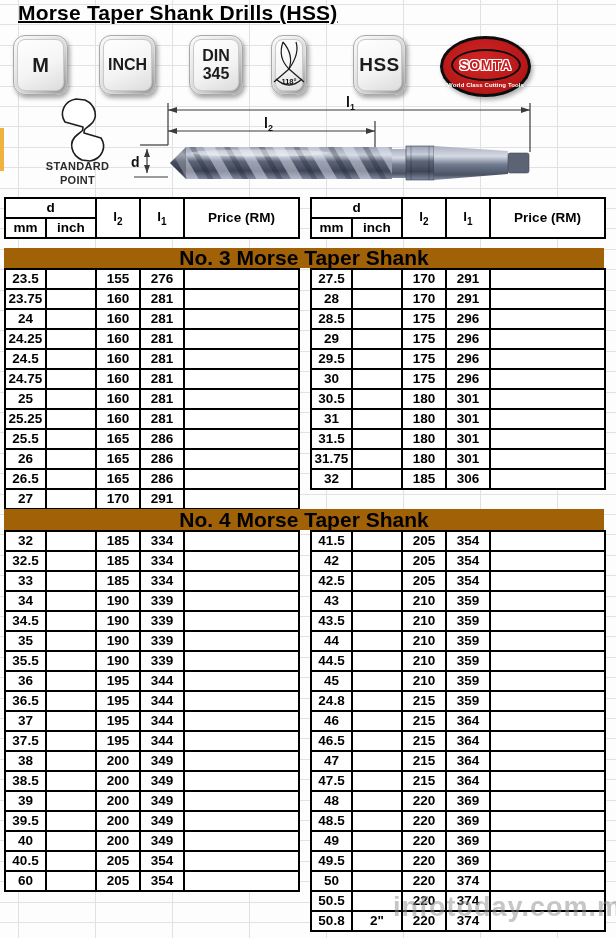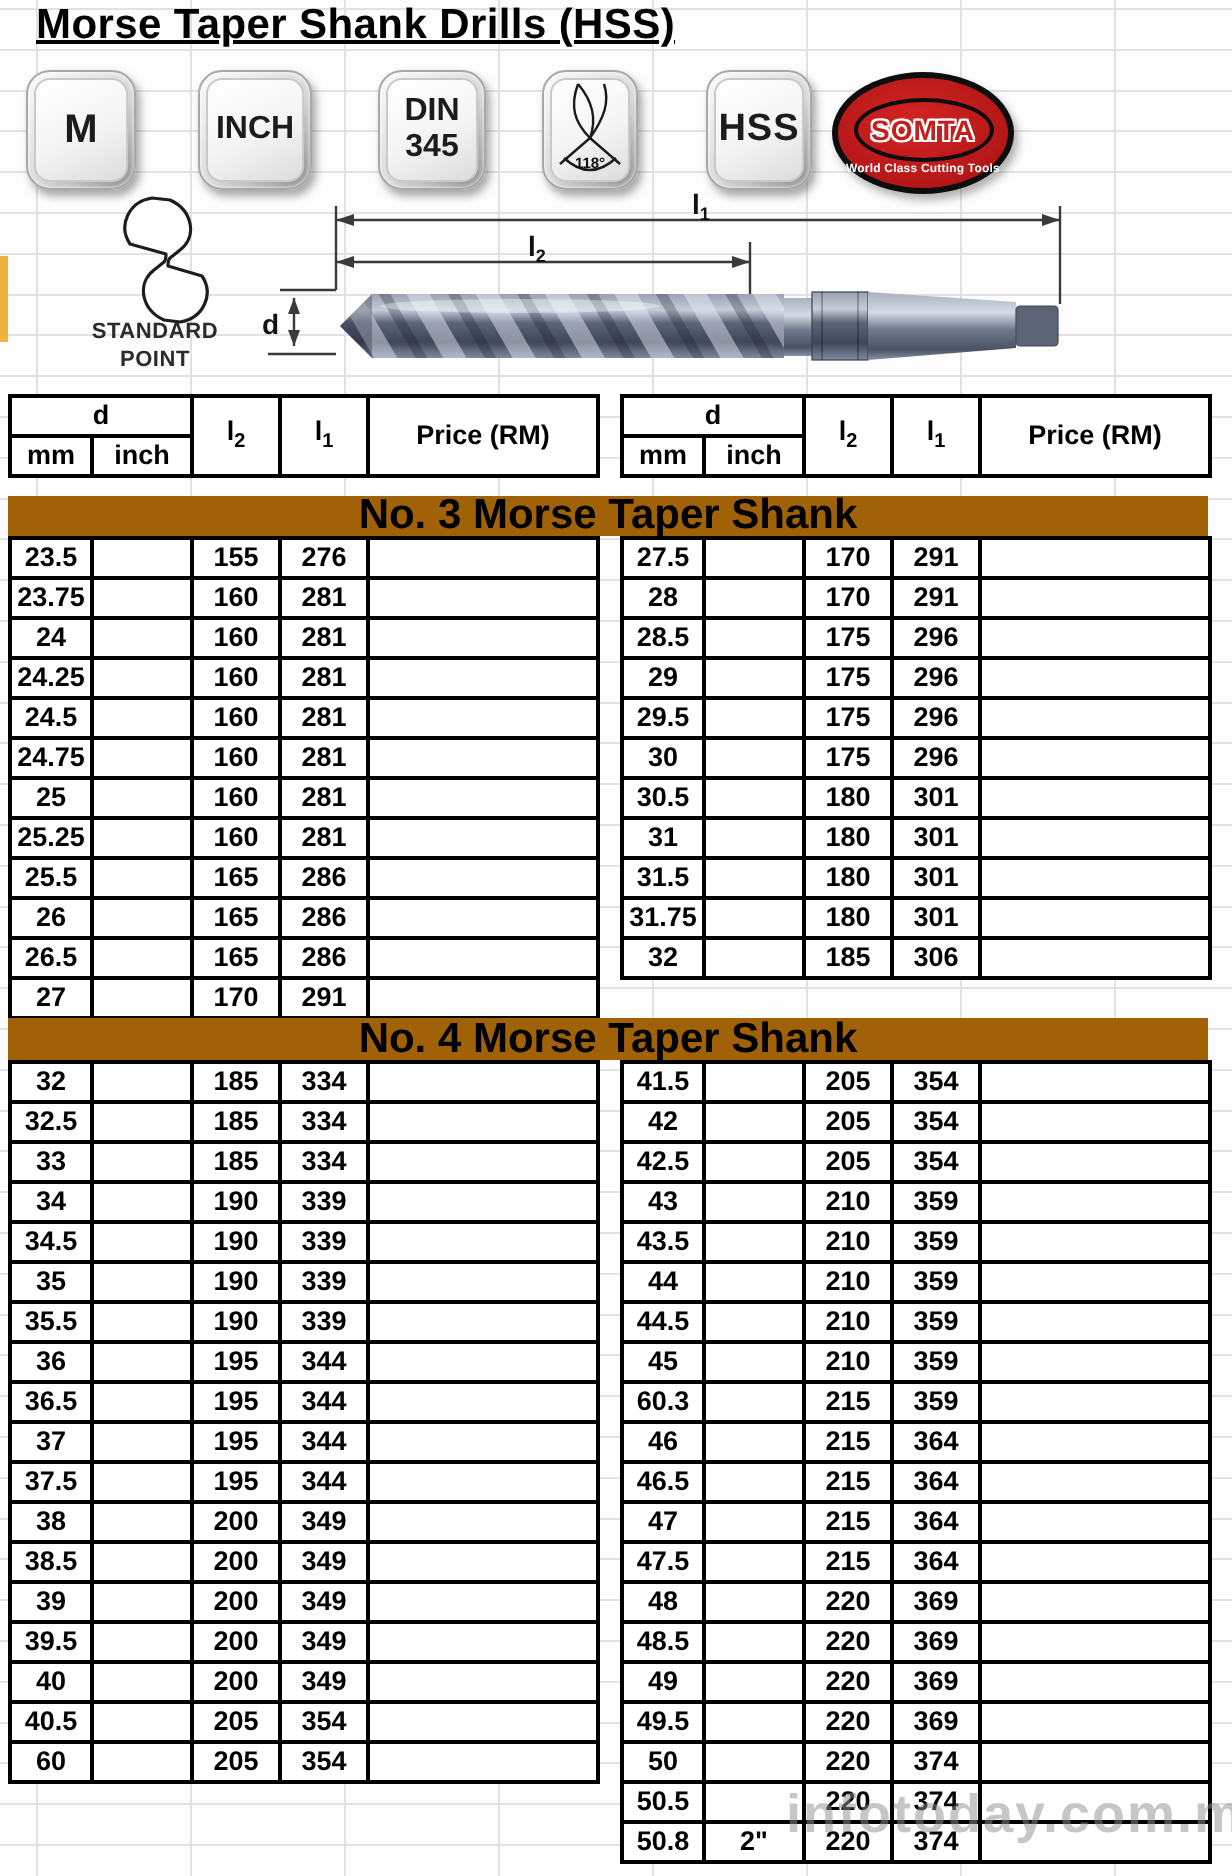--- a/index.html
+++ b/index.html
@@ -31,21 +31,21 @@
     width:100%;height:100%;border-radius:8px;box-sizing:border-box;
     background:linear-gradient(155deg,#ffffff 0%,#f4f4f4 55%,#dcdcdc 100%);
     border:1px solid #c9c9c9;
     display:flex;flex-direction:column;align-items:center;justify-content:center;
     font-weight:bold;color:#1c1c1c;text-align:center;
   }
   .fs-m{font-size:20px;} .fs-inch{font-size:16px;} .fs-din{font-size:16px;line-height:1.15;}
   .fs-hss{font-size:19px;letter-spacing:.5px;}
   
   .somta{
-    position:absolute;left:416px;top:36px;width:91px;height:61px;z-index:3;
+    position:absolute;left:440px;top:36px;width:91px;height:61px;z-index:3;
     background:#0d0d0d;border-radius:50%;
     display:flex;flex-direction:column;align-items:center;justify-content:center;
     box-shadow:2px 3px 4px rgba(60,60,60,.4);
   }
   .somta::before{content:"";position:absolute;inset:3px;border-radius:50%;
     background:radial-gradient(ellipse at 45% 40%,#d32424 0%,#b51717 70%,#8f0f0f 100%);}
   .somta-inner{
     position:relative;z-index:1;width:66px;height:28px;margin-top:3px;
     border:2px solid #0d0d0d;border-radius:50%;
     display:flex;align-items:center;justify-content:center;
@@ -105,21 +105,21 @@
 </div>
 <div class="badge" style="left:99px;top:35px;width:57px;height:60px;">
   <div class="badge-inner fs-inch">INCH</div>
 </div>
 <div class="badge" style="left:189px;top:35px;width:54px;height:60px;">
   <div class="badge-inner fs-din">
     <span>DIN</span>
     <span>345</span>
   </div>
 </div>
-<div class="badge" style="left:271px;top:35px;width:48px;height:60px;">
+<div class="badge" style="left:271px;top:35px;width:36px;height:60px;">
   <div class="badge-inner">
     <svg width="38" height="50" viewBox="0 0 38 50">
       <g fill="none" stroke="#1a1a1a" stroke-width="1.2">
         <path d="M13,2 C9,13 11,21 19,29"></path>
         <path d="M26,2 C29,11 26,19 19,29"></path>
         <path d="M13,2 C19,9 23,18 19,29"></path>
         <path d="M19,29 L4,42"></path>
         <path d="M19,29 L34,42"></path>
         <path d="M6,39 Q19,51 32,39"></path>
       </g>
@@ -636,21 +636,21 @@
         <td></td>
       </tr>
       <tr>
         <td>45</td>
         <td></td>
         <td>210</td>
         <td>359</td>
         <td></td>
       </tr>
       <tr>
-        <td>60.3</td>
+        <td>24.8</td>
         <td></td>
         <td>215</td>
         <td>359</td>
         <td></td>
       </tr>
       <tr>
         <td>46</td>
         <td></td>
         <td>215</td>
         <td>364</td>

